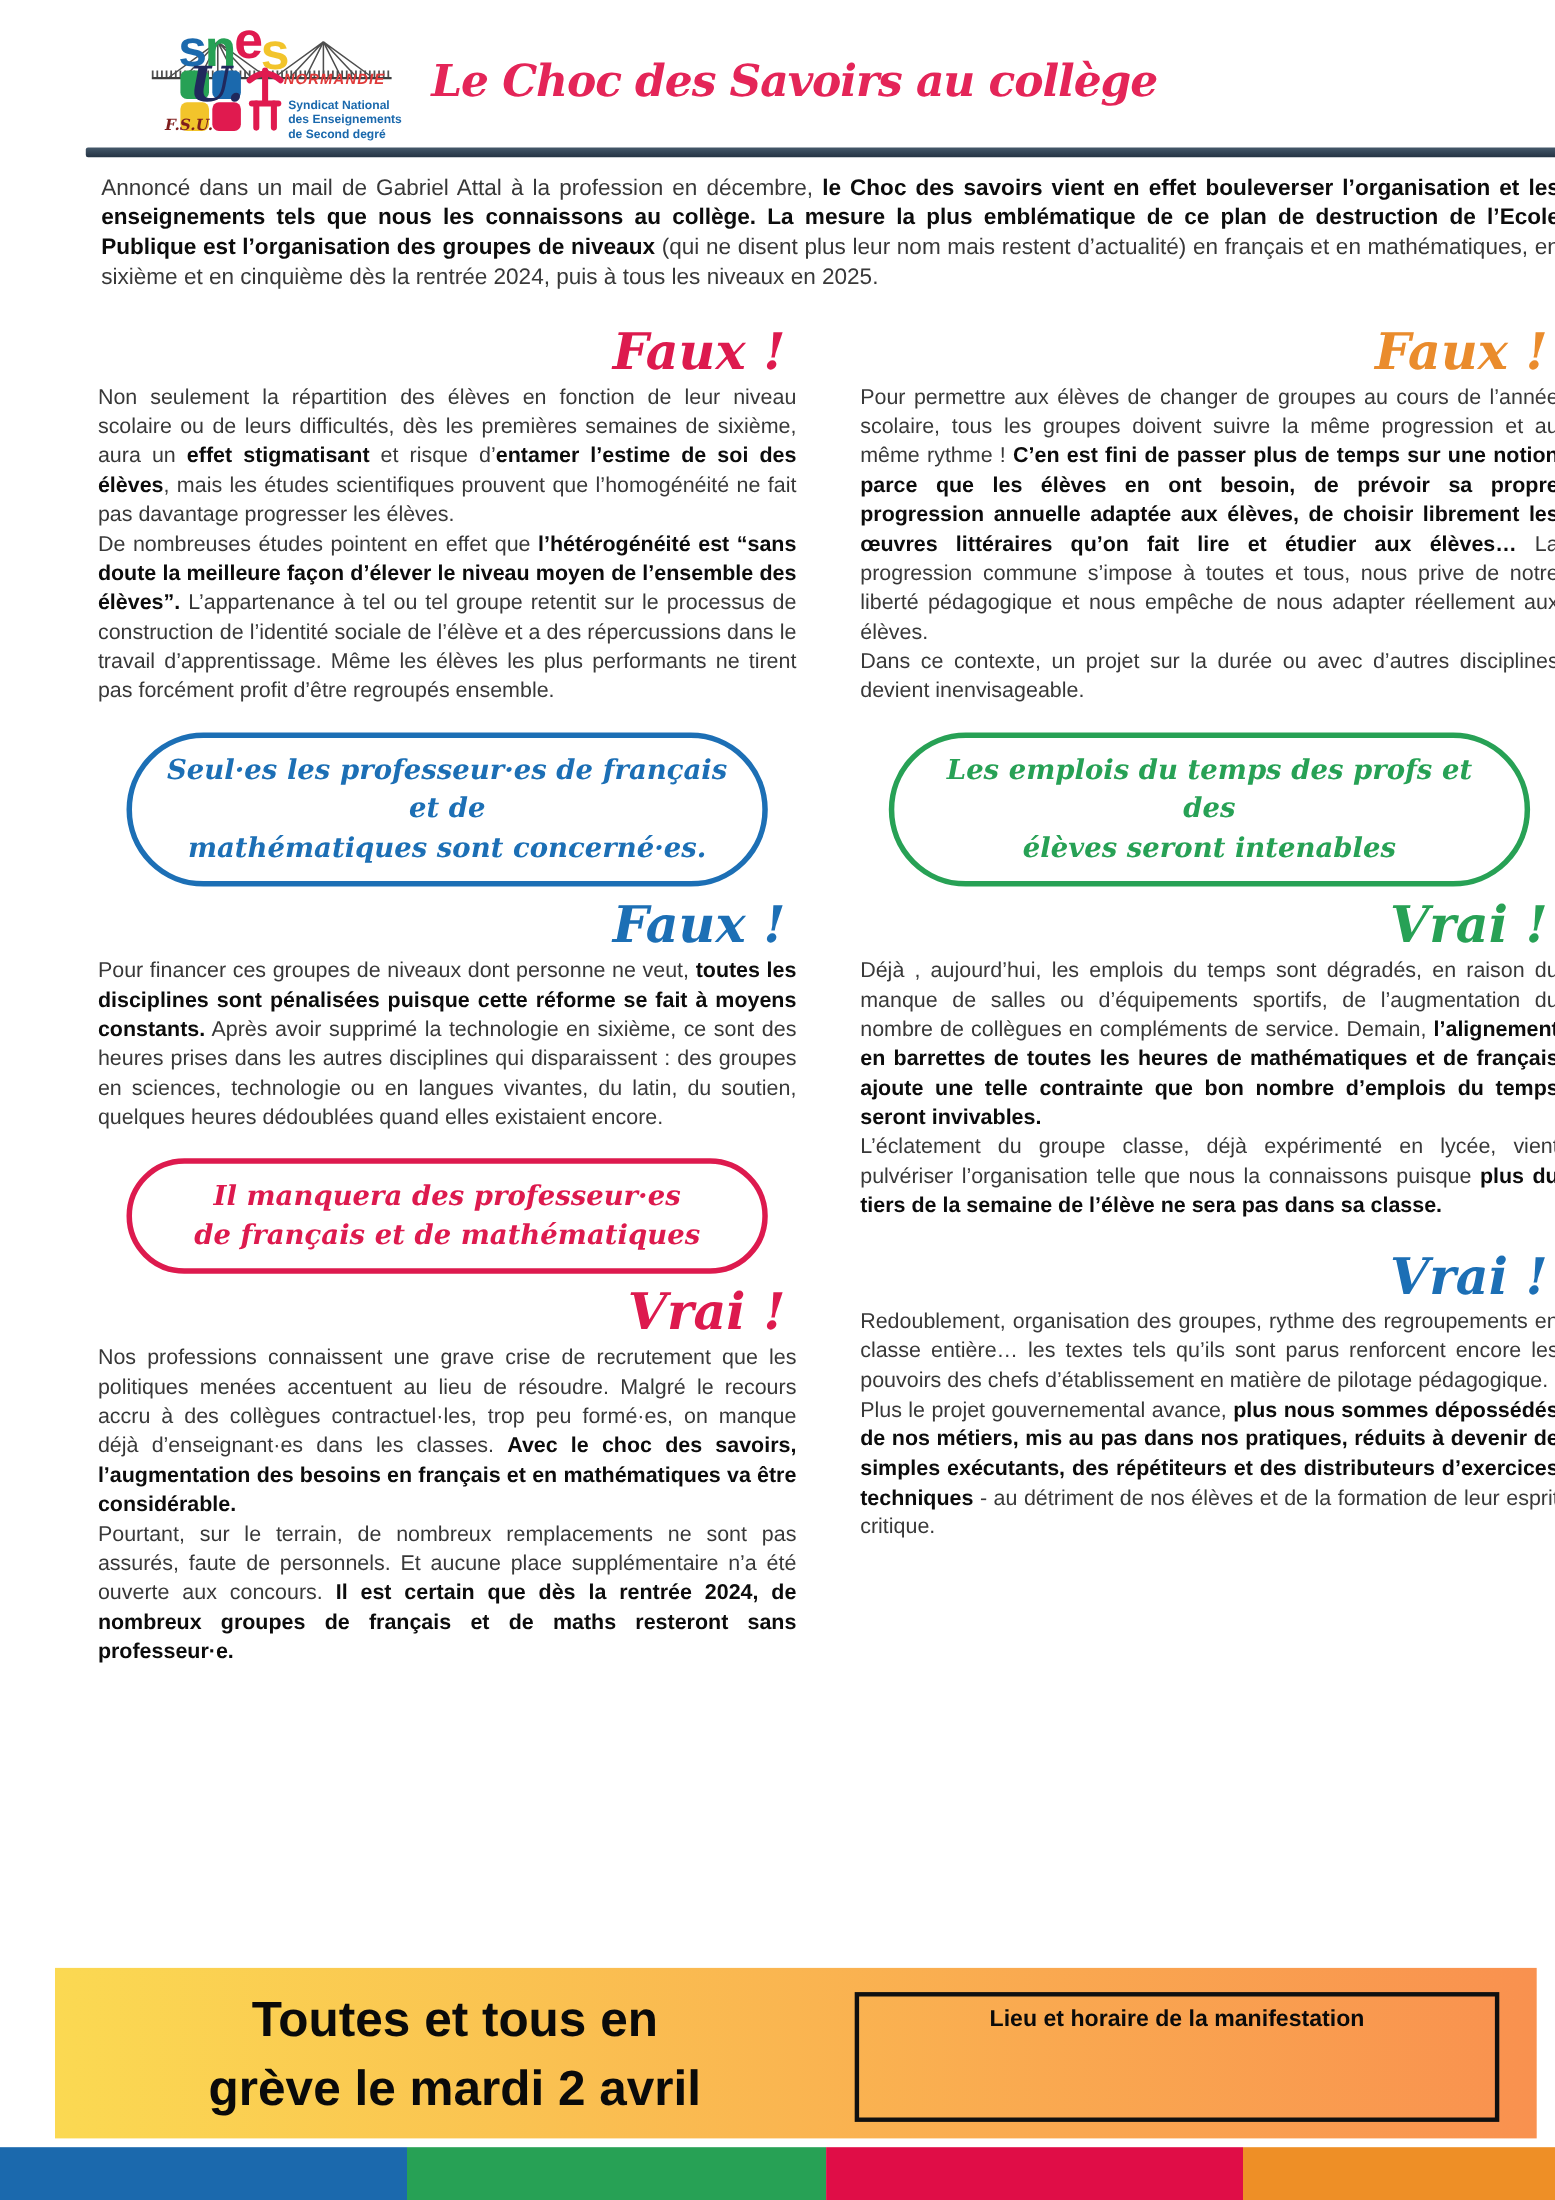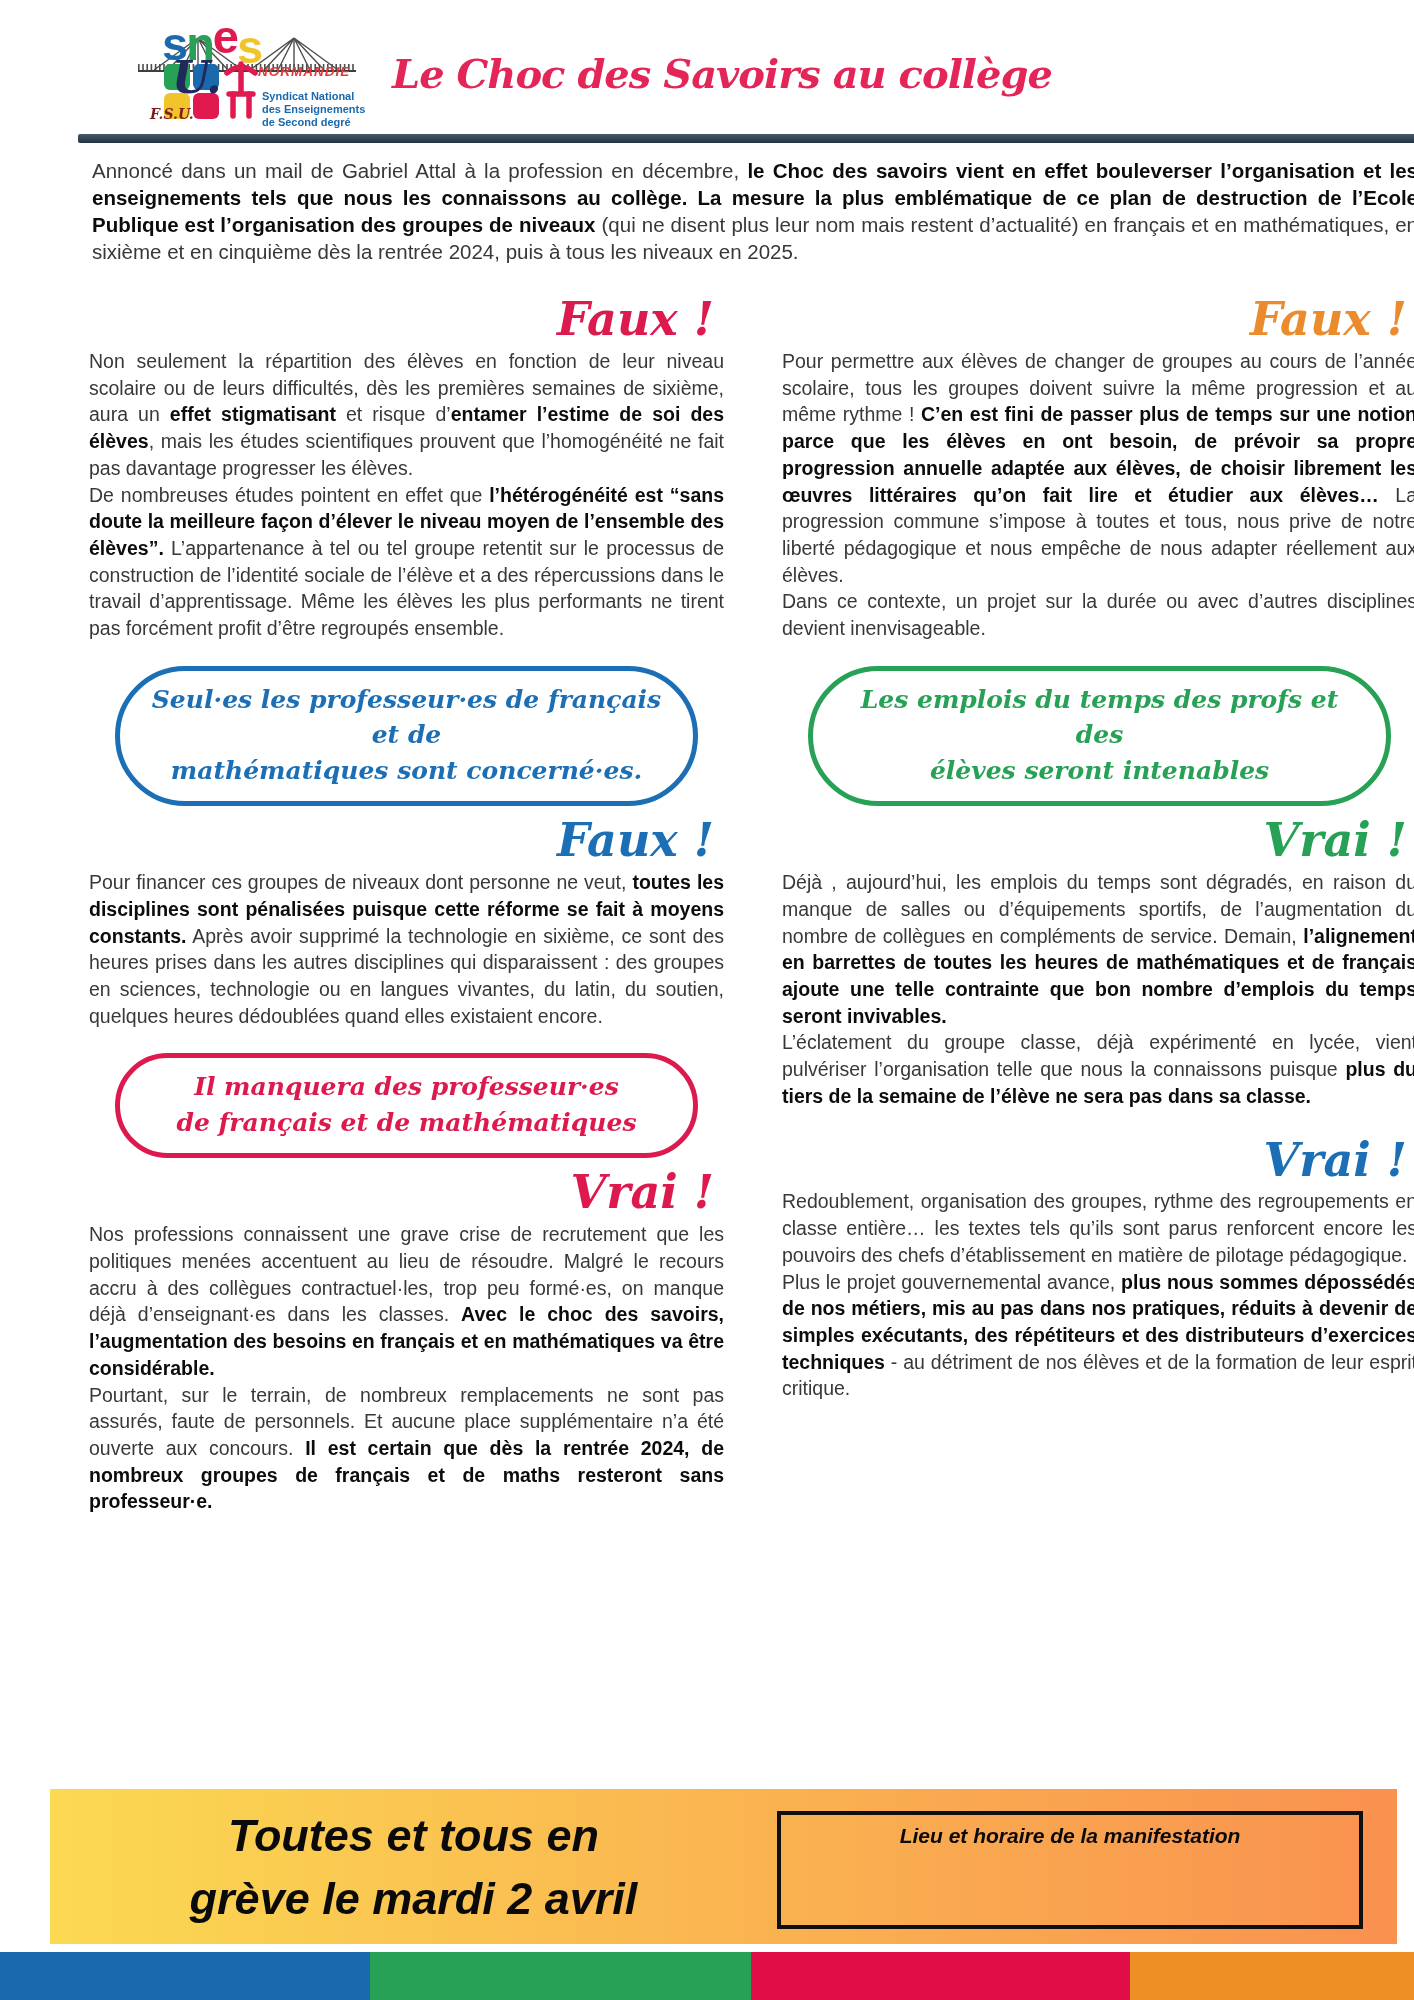--- a/index.html
+++ b/index.html
@@ -168,21 +168,21 @@
         <div class="verdict" style="color: rgb(28, 111, 181);">Vrai !</div>
         <div>
             <p class="para"><span>Redoublement, organisation des groupes, rythme des regroupements en classe entière… les textes tels qu’ils sont parus renforcent encore les pouvoirs des chefs d’établissement en matière de pilotage pédagogique.</span></p>
             <p class="para"><span>Plus le projet gouvernemental avance, </span><b>plus nous sommes dépossédés de nos métiers, mis au pas dans nos pratiques, réduits à devenir de simples exécutants, des répétiteurs et des distributeurs d’exercices techniques</b><span> - au détriment de nos élèves et de la formation de leur esprit critique.</span></p>
           </div>
       </section>
 
     </div>
   </div>
 
-  <div class="banner" style="background: linear-gradient(90deg, rgb(251, 217, 82), rgb(249, 145, 79)); font-style: italic;">
+  <div class="banner" style="background: linear-gradient(90deg, rgb(251, 217, 82), rgb(249, 145, 79));">
     <div class="strike-text">
         <div>Toutes et tous en</div>
         <div>grève le mardi 2 avril</div>
       </div>
     <div class="info-box">
       <span>Lieu et horaire de la manifestation</span>
     </div>
   </div>
 
   <div class="stripe">

